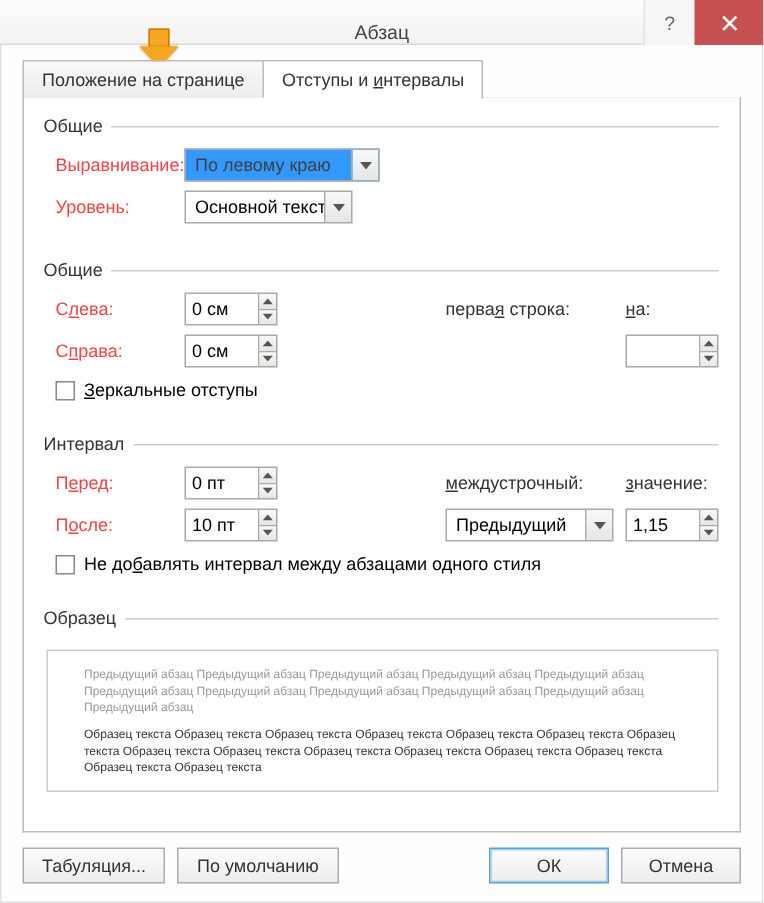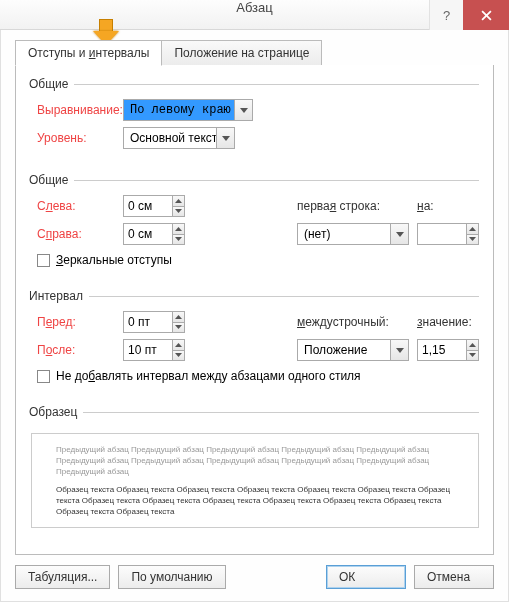--- a/index.html
+++ b/index.html
@@ -11,21 +11,21 @@
     background: #fff;
     width: 509px;
     height: 602px;
     overflow: hidden;
   }
   .titlebar {
     height: 30px;
     background: linear-gradient(#fdfdfd, #f2f2f2);
     border-bottom: 1px solid #d8d8d8;
     display: flex;
-    align-items: flex-start;
+    align-items: flex-end;
     justify-content: center;
     position: relative;
   }
   .titlebar-text { font-size: 13px; color: #444; }
   .titlebar-right {
     position: absolute;
     right: 0; top: 0;
     display: flex;
     height: 30px;
   }
@@ -141,22 +141,21 @@
     color: #333;
   }
   .combo {
     display: flex;
     border: 1px solid #aaa;
     height: 22px;
     background: #fff;
   }
   .combo.sel {
     background: #3399ff;
-    color: #000000;
-    font-family: Liberation Mono, monospace;
+    color: #404040;
   }
   .combo-text {
     padding: 3px 6px;
     flex: 1;
     white-space: nowrap;
     overflow: hidden;
   }
   .combo-btn {
     width: 18px;
     border-left: 1px solid #aaa;
@@ -218,20 +217,21 @@
     display: flex;
     align-items: center;
     margin-top: 10px;
     gap: 8px;
   }
   .btn {
     border: 1px solid #aaa;
     background: linear-gradient(#fcfcfc, #ececec);
     padding: 4px 12px;
     min-width: 80px;
+    text-align: center;
     cursor: pointer;
     color: #333;
   }
   .btn.primary {
     border: 1px solid #5a9fd6;
     box-shadow: 0 0 0 1px #aed2ee inset;
   }
   .spacer { flex: 1; }
   .u { text-decoration: underline; }
 </style>
@@ -246,24 +246,24 @@
       <svg viewBox="0 0 10 10">
           <path d="M1 1 L9 9 M9 1 L1 9" stroke="#fff" stroke-width="1.6"></path>
         </svg>
     </div>
   </div>
 </div>
 
 <div class="content">
   <div class="tabbar">
     <div class="tab-arrow"></div>
+    <div class="tab">Положение на странице</div>
     <div class="tab active">
       Отступы и <span class="u">и</span>нтервалы
     </div>
-    <div class="tab">Положение на странице</div>
     <div class="tab-underline"></div>
   </div>
 
   <div class="panel">
 
     <fieldset>
       <legend>Общие</legend>
       <div class="row">
         <label class="lbl">Выравнивание:</label>
         <div class="combo sel" style="width:130px">
@@ -322,28 +322,20 @@
                 </svg>
               </div>
             <div>
                 <svg viewBox="0 0 7 4">
                   <path d="M0 0 L3.5 4 L7 0 Z" fill="#555"></path>
                 </svg>
               </div>
           </div>
         </div>
         <div class="gap"></div>
-        <div class="combo" style="width:112px;margin-right:8px">
-          <div class="combo-text">(нет)</div>
-          <div class="combo-btn">
-              <svg viewBox="0 0 8 5">
-                <path d="M0 0 L4 5 L8 0 Z" fill="#555"></path>
-              </svg>
-            </div>
-        </div>
         <div class="spinner" style="width:62px">
           <input value="" style="">
           <div class="spin-btns">
             <div>
                 <svg viewBox="0 0 7 4">
                   <path d="M0 4 L3.5 0 L7 4 Z" fill="#555"></path>
                 </svg>
               </div>
             <div>
                 <svg viewBox="0 0 7 4">
@@ -394,21 +386,21 @@
               </div>
             <div>
                 <svg viewBox="0 0 7 4">
                   <path d="M0 0 L3.5 4 L7 0 Z" fill="#555"></path>
                 </svg>
               </div>
           </div>
         </div>
         <div class="gap"></div>
         <div class="combo" style="width:112px;margin-right:8px">
-          <div class="combo-text">Положение</div>
+          <div class="combo-text">Предыдущий</div>
           <div class="combo-btn">
               <svg viewBox="0 0 8 5">
                 <path d="M0 0 L4 5 L8 0 Z" fill="#555"></path>
               </svg>
             </div>
         </div>
         <div class="spinner" style="width:62px">
           <input value="1,15" style="">
           <div class="spin-btns">
             <div>

